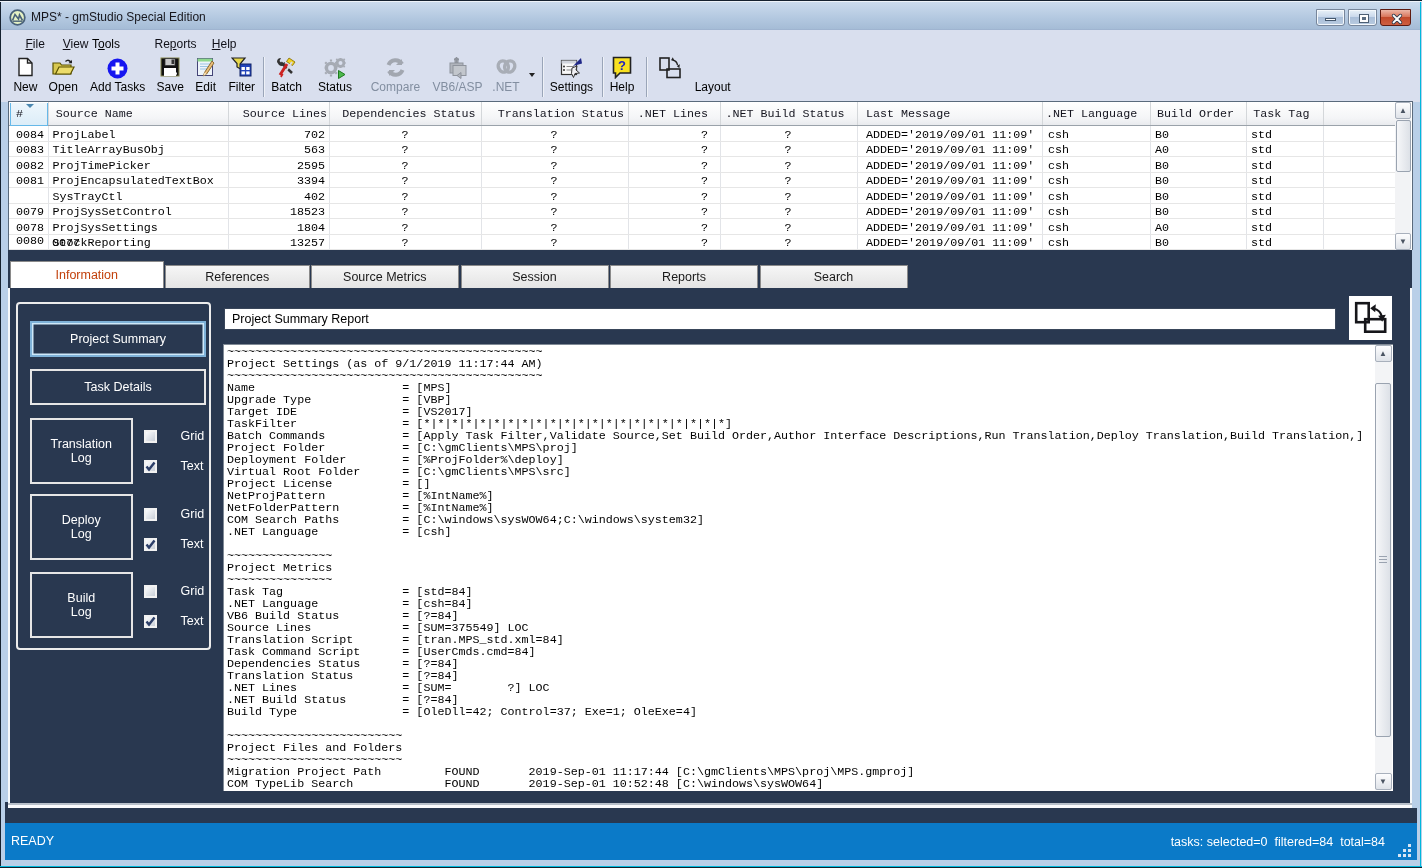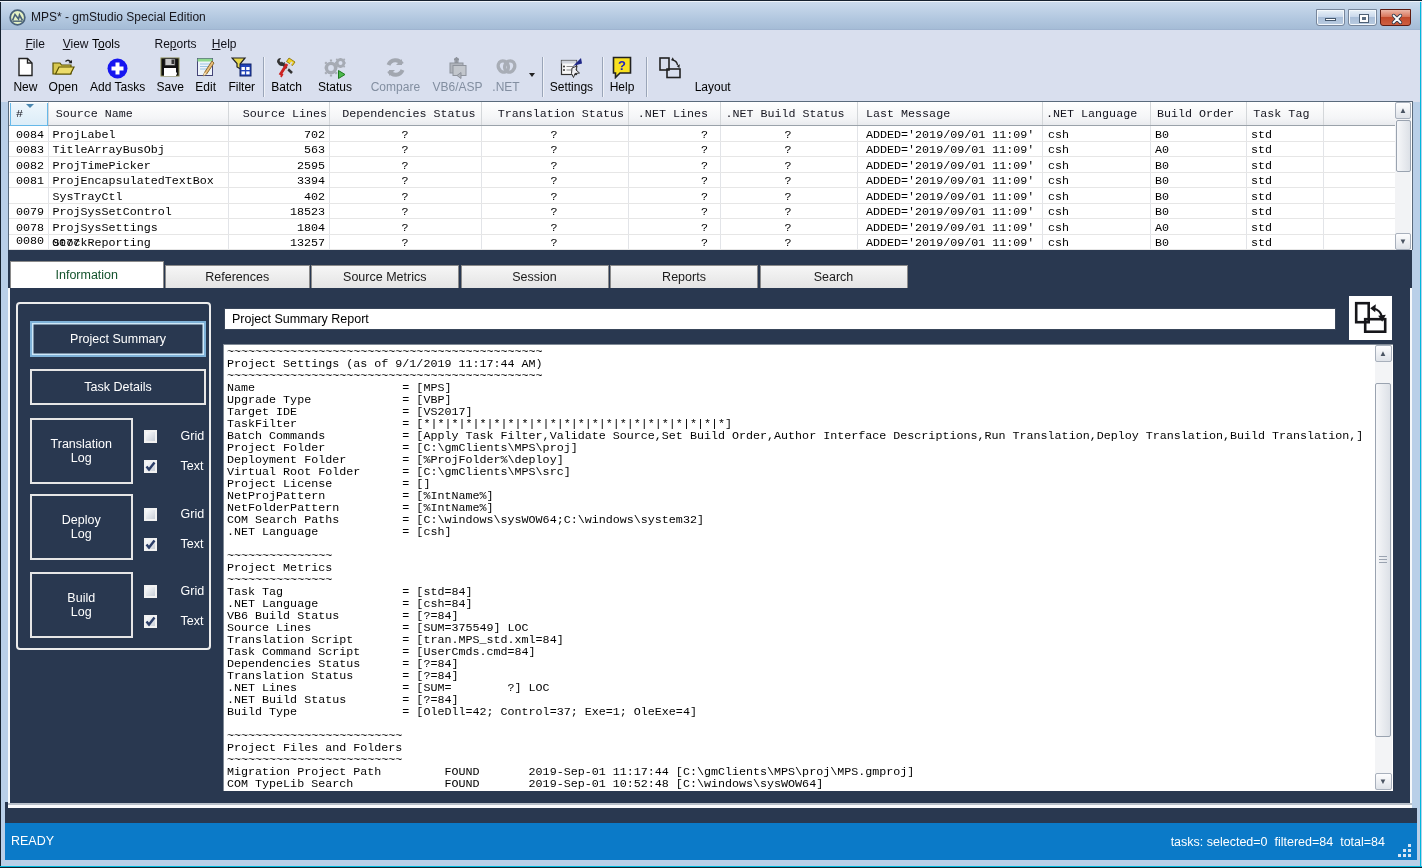--- a/index.html
+++ b/index.html
@@ -307,21 +307,21 @@
 <div class="a" style="left:1395px;top:102px;width:16px;height:17px;background:linear-gradient(#fdfdfe,#dfe3e9);border:1px solid #a8b0bc;border-radius:2px;color:#4a5462;font-size:8px;line-height:15px;text-align:center;">▲</div>
 <div class="a" style="left:1395px;top:233px;width:16px;height:17px;background:linear-gradient(#fdfdfe,#dfe3e9);border:1px solid #a8b0bc;border-radius:2px;color:#4a5462;font-size:8px;line-height:15px;text-align:center;">▼</div>
 <div class="a" style="left:1395.5px;top:120px;width:15px;height:52px;background:linear-gradient(90deg,#f6f7f9,#dde1e7);border:1px solid #9aa3b0;border-radius:2px;"></div>
 <div class="a navy" style="left:8.3px;top:250px;width:1404px;height:553px;"></div>
 <div class="a navy" style="left:5px;top:802px;width:3.2px;height:21px;"></div>
 <div class="a navy" style="left:5px;top:807.6px;width:1412px;height:15.4px;"></div>
 <div class="a" style="left:8.2px;top:288px;width:1.6px;height:519px;background:#f6f8fa;"></div>
 <div class="a" style="left:1410px;top:288px;width:2.3px;height:519px;background:#f6f8fa;"></div>
 <div class="a" style="left:8px;top:803.2px;width:1404.3px;height:1.8px;background:#b8c0ca;"></div>
 <div class="a" style="left:8px;top:805px;width:1404.3px;height:2.6px;background:#fafbfd;"></div>
-<div class="a" style="left:10px;top:261px;width:153.5px;height:27px;background:#fff;border:1px solid #8a8a8a;border-bottom:none;color:#14532d;font-size:12.5px;display:flex;align-items:center;justify-content:center;">Information</div>
+<div class="a" style="left:10px;top:261px;width:153.5px;height:27px;background:#fff;border:1px solid #8a8a8a;border-bottom:none;color:#c2410c;font-size:12.5px;display:flex;align-items:center;justify-content:center;">Information</div>
 <div class="a" style="left:165px;top:264.5px;width:144.5px;height:23.5px;background:linear-gradient(#f6f6f6,#e4e4e4);border:1px solid #8a8a8a;border-bottom:none;color:#1a1a1a;font-size:12.5px;display:flex;align-items:center;justify-content:center;">References</div>
 <div class="a" style="left:310.5px;top:264.5px;width:148.5px;height:23.5px;background:linear-gradient(#f6f6f6,#e4e4e4);border:1px solid #8a8a8a;border-bottom:none;color:#1a1a1a;font-size:12.5px;display:flex;align-items:center;justify-content:center;">Source Metrics</div>
 <div class="a" style="left:460.5px;top:264.5px;width:148px;height:23.5px;background:linear-gradient(#f6f6f6,#e4e4e4);border:1px solid #8a8a8a;border-bottom:none;color:#1a1a1a;font-size:12.5px;display:flex;align-items:center;justify-content:center;">Session</div>
 <div class="a" style="left:610px;top:264.5px;width:148px;height:23.5px;background:linear-gradient(#f6f6f6,#e4e4e4);border:1px solid #8a8a8a;border-bottom:none;color:#1a1a1a;font-size:12.5px;display:flex;align-items:center;justify-content:center;">Reports</div>
 <div class="a" style="left:759.5px;top:264.5px;width:148px;height:23.5px;background:linear-gradient(#f6f6f6,#e4e4e4);border:1px solid #8a8a8a;border-bottom:none;color:#1a1a1a;font-size:12.5px;display:flex;align-items:center;justify-content:center;">Search</div>
 <div class="a" style="left:16px;top:302px;width:194.5px;height:347.5px;border:2px solid #ececec;border-radius:4px;"></div>
 <div class="a btnw" style="left:30px;top:321.3px;width:176px;height:36.2px;border:2px solid #7fb2d8;box-shadow:inset 0 0 0 1.5px #cfe9fa;">Project Summary</div>
 <div class="a btnw" style="left:30px;top:369.3px;width:176px;height:35.9px;">Task Details</div>
 <div class="a btnw" style="left:30px;top:417.5px;width:102.5px;height:66.5px;">Translation<br>Log</div>
 <div class="a btnw" style="left:30px;top:493.5px;width:102.5px;height:66.5px;">Deploy<br>Log</div>

